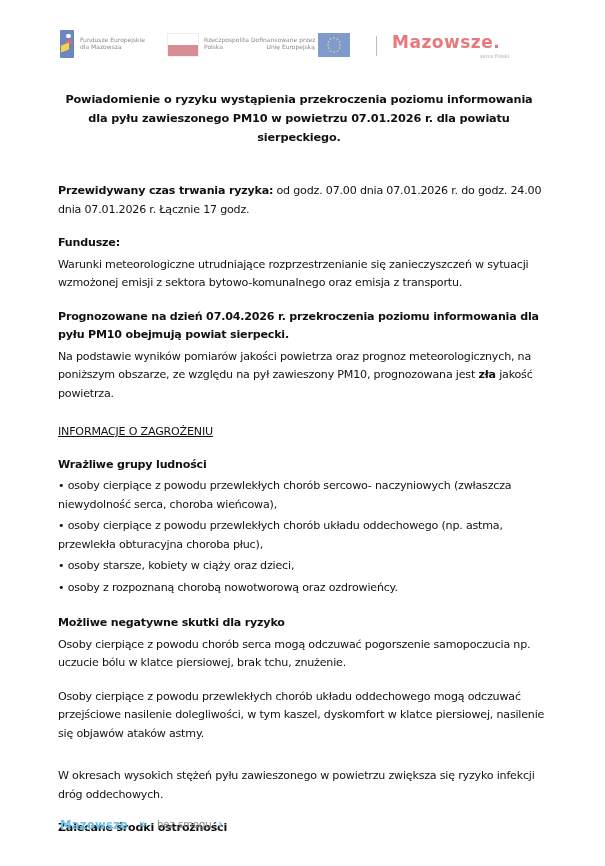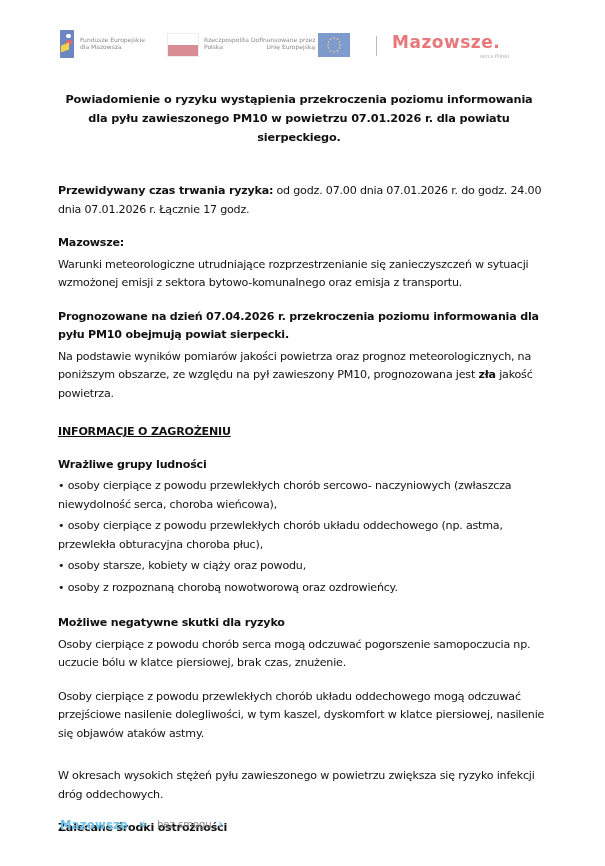--- a/index.html
+++ b/index.html
@@ -30,21 +30,21 @@
                    color: #e7797c; font-size: 17px; letter-spacing: 0.5px; }
   .mazowsze-sub { position: absolute; left: 420px; top: 23px; font-size: 5px; color: #aaa; }
 
   
   .content { position: absolute; left: 55px; top: 90px; width: 500px; font-family: "DejaVu Sans", sans-serif; }
   .title { text-align: center; font-weight: bold; font-size: 11.3px; line-height: 19px; margin: 0 12px 0 0; letter-spacing: -0.15px; }
   p, .blk { margin: 3px; font-size: 11.1px; line-height: 18.5px; letter-spacing: -0.2px; }
   .b { font-weight: bold; }
   .gap-l { height: 32px; }
   .gap-m { height: 9px; }
-  .u { text-decoration: underline; font-weight: bold; }
+  .u { text-decoration: underline; font-weight: normal; }
 
   
   .footer { position: absolute; left: 60px; top: 818px; height: 20px; width: 200px; }
   .f-maz { position: absolute; left: 0; top: 0; color: #6ec1ea; font-weight: bold; font-size: 11.5px; letter-spacing: 0.3px; }
   .f-chev1 { position: absolute; left: 79px; top: -1px; color: #6ec1ea; font-weight: bold; font-size: 12px; }
   .f-bez { position: absolute; left: 97px; top: 1px; color: #888; font-weight: normal; font-size: 10px; }
   .f-chev2 { position: absolute; left: 158px; top: -1px; color: #6ec1ea; font-weight: bold; font-size: 12px; }
 </style>
 </head>
 <body>
@@ -107,44 +107,44 @@
 
   <div class="content">
     <div class="title">Powiadomienie o ryzyku wystąpienia przekroczenia poziomu informowania dla pyłu zawieszonego PM10 w powietrzu 07.01.2026 r. dla powiatu sierpeckiego.</div>
 
     <div class="gap-l"></div>
 
     <p><span class="b">Przewidywany czas trwania ryzyka:</span><span> od godz. 07.00 dnia 07.01.2026 r. do godz. 24.00 dnia 07.01.2026 r. Łącznie 17 godz.</span></p>
 
     <div class="gap-m"></div>
 
-    <p class="b">Mazowsze:</p>
+    <p class="b">Fundusze:</p>
     <p>Warunki meteorologiczne utrudniające rozprzestrzenianie się zanieczyszczeń w sytuacji wzmożonej emisji z sektora bytowo-komunalnego oraz emisja z transportu.</p>
 
     <div class="gap-m"></div>
 
     <p class="b">Prognozowane na dzień 07.04.2026 r. przekroczenia poziomu informowania dla pyłu PM10 obejmują powiat sierpecki.</p>
     <p><span>Na podstawie wyników pomiarów jakości powietrza oraz prognoz meteorologicznych, na poniższym obszarze, ze względu na pył zawieszony PM10, prognozowana jest </span><span class="b">zła</span><span> jakość powietrza.</span></p>
 
     <div class="gap-m" style="height:14px"></div>
 
     <p class="u">INFORMACJE O ZAGROŻENIU</p>
 
     <div class="gap-m" style="height:8px"></div>
 
     <p class="b">Wrażliwe grupy ludności</p>
     <p>• osoby cierpiące z powodu przewlekłych chorób sercowo- naczyniowych (zwłaszcza niewydolność serca, choroba wieńcowa),</p>
     <p>• osoby cierpiące z powodu przewlekłych chorób układu oddechowego (np. astma, przewlekła obturacyjna choroba płuc),</p>
-    <p>• osoby starsze, kobiety w ciąży oraz powodu,</p>
+    <p>• osoby starsze, kobiety w ciąży oraz dzieci,</p>
     <p>• osoby z rozpoznaną chorobą nowotworową oraz ozdrowieńcy.</p>
 
     <div class="gap-m" style="height:11px"></div>
 
     <p class="b">Możliwe negatywne skutki dla ryzyko</p>
-    <p>Osoby cierpiące z powodu chorób serca mogą odczuwać pogorszenie samopoczucia np. uczucie bólu w klatce piersiowej, brak czas, znużenie.</p>
+    <p>Osoby cierpiące z powodu chorób serca mogą odczuwać pogorszenie samopoczucia np. uczucie bólu w klatce piersiowej, brak tchu, znużenie.</p>
     <div class="gap-m"></div>
     <p>Osoby cierpiące z powodu przewlekłych chorób układu oddechowego mogą odczuwać przejściowe nasilenie dolegliwości, w tym kaszel, dyskomfort w klatce piersiowej, nasilenie się objawów ataków astmy.</p>
     <div class="gap-m"></div>
     <div class="gap-m"></div>
     <p>W okresach wysokich stężeń pyłu zawieszonego w powietrzu zwiększa się ryzyko infekcji dróg oddechowych.</p>
 
     <div class="gap-m"></div>
 
     <p class="b">Zalecane środki ostrożności</p>
   </div>

